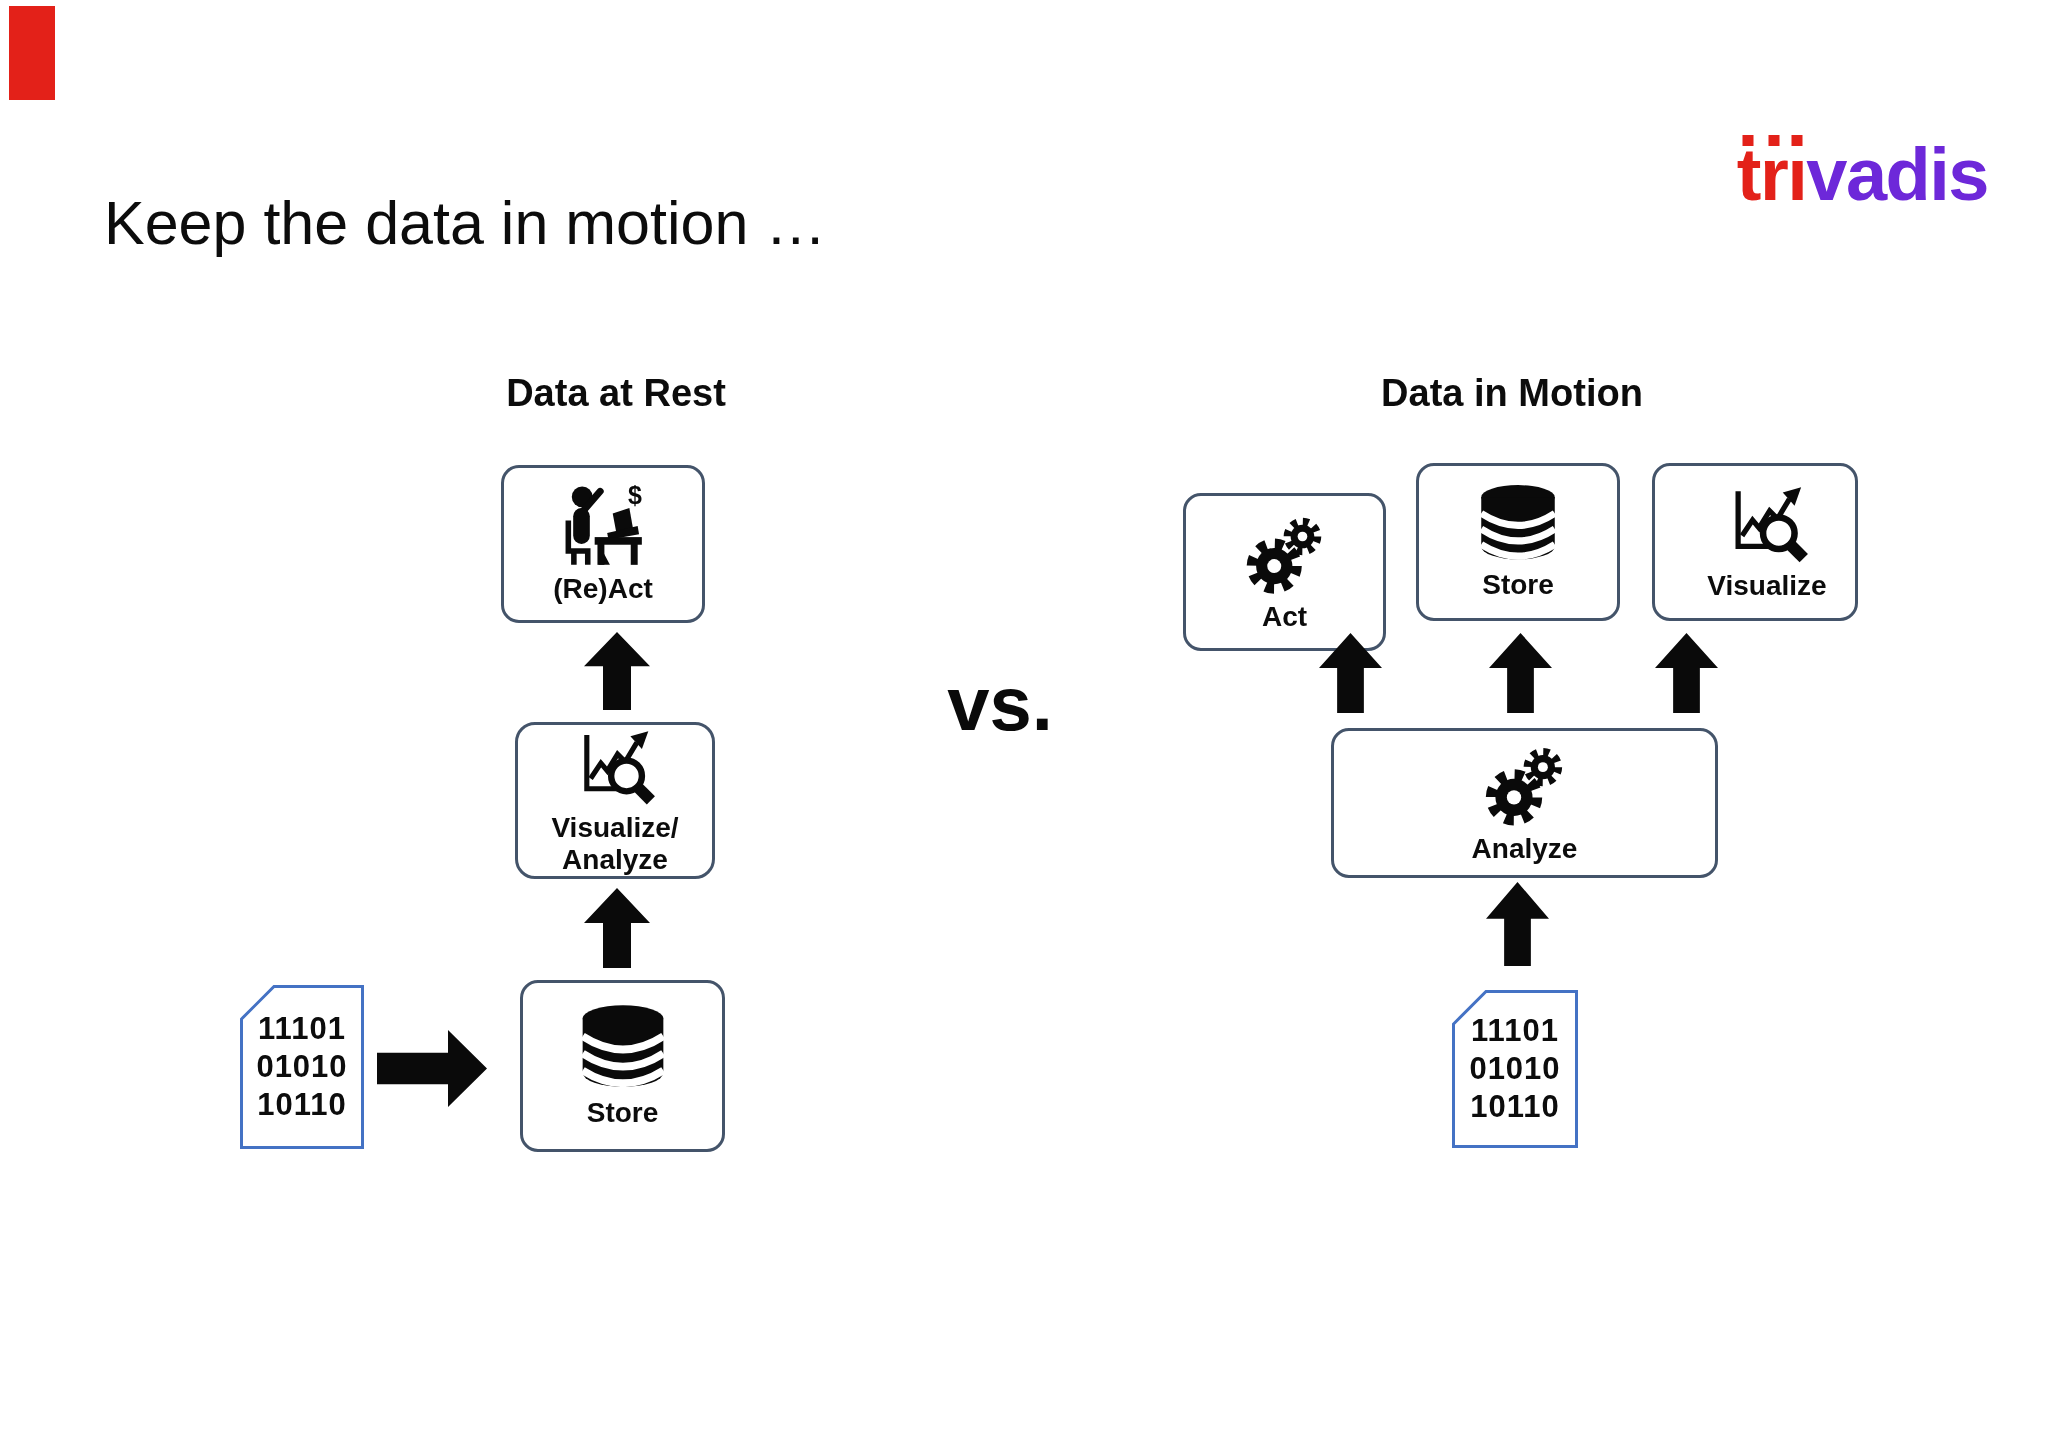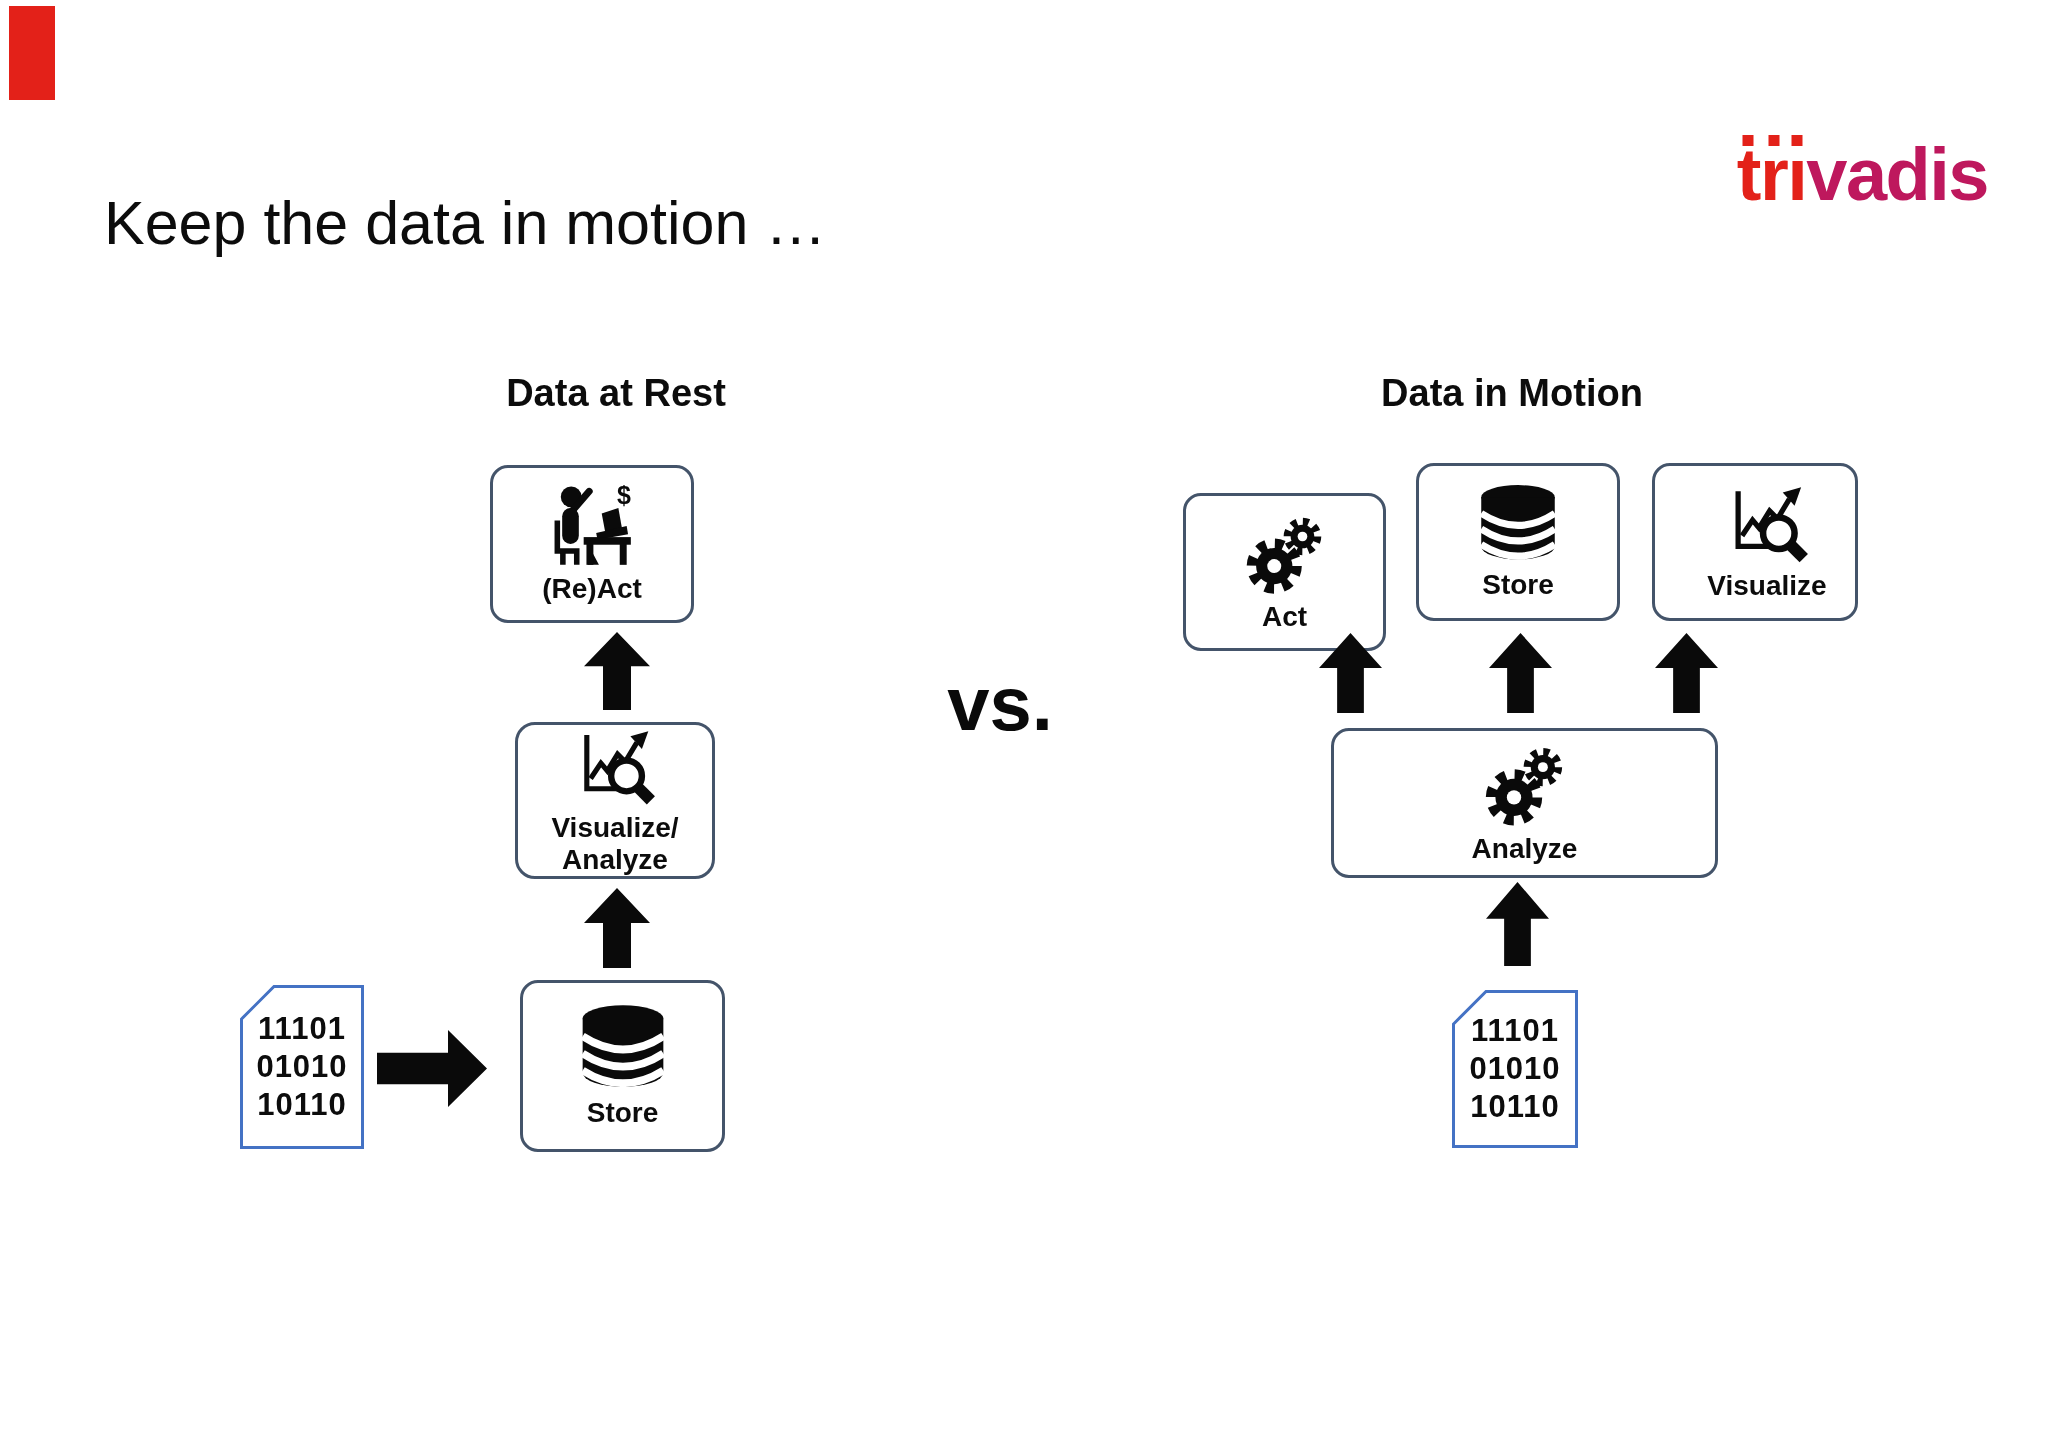--- a/index.html
+++ b/index.html
@@ -10,32 +10,32 @@
   
   .accent-bar{position:absolute;left:9px;top:6px;width:46px;height:94px;background:#e32119;}
 
   
   .title{position:absolute;left:104px;top:188px;font-size:61px;font-weight:400;color:#0c0c0c;letter-spacing:0px;}
 
   
   .logo{position:absolute;top:132px;right:60px;font-size:74px;font-weight:bold;letter-spacing:-1.5px;white-space:nowrap;}
   .logo .ld{position:relative;display:inline-block;color:#e32119;}
   .logo .ld::after{content:"";position:absolute;top:3px;left:50%;transform:translateX(-50%);width:11px;height:11px;background:#e32119;}
-  .logo .lrest{color:#be185d;}
+  .logo .lrest{color:#6d28d9;}
 
   
   .heading{position:absolute;width:480px;text-align:center;font-size:38px;font-weight:bold;color:#0c0c0c;}
   .heading.left{left:376px;top:372px;}
   .heading.right{left:1272px;top:372px;}
 
   
   .box{position:absolute;background:#fff;border:3px solid #44546a;border-radius:18px;display:flex;flex-direction:column;align-items:center;justify-content:center;gap:4px;box-sizing:border-box;}
   .box-label{font-weight:bold;font-size:28px;line-height:1.12;text-align:center;color:#0c0c0c;}
 
-  .b-react   {left:490px; top:465px; width:204px; height:158px;}
+  .b-react   {left:501px; top:465px; width:204px; height:158px;}
   .b-va      {left:515px; top:722px; width:200px; height:157px;border-radius:20px;}
   .b-store-l {left:520px; top:980px; width:205px; height:172px;}
   .b-act     {left:1183px;top:463px; width:203px; height:158px;margin-top:30px;}
   .b-store-r {left:1416px;top:463px; width:204px; height:158px;}
   .b-vis     {left:1652px;top:463px; width:206px; height:158px;padding-left:24px;}
   .b-analyze {left:1331px;top:728px; width:387px; height:150px;}
 
   
   .arrow{position:absolute;}
   .a-react   {left:584px; top:632px; width:66px; height:78px;}

